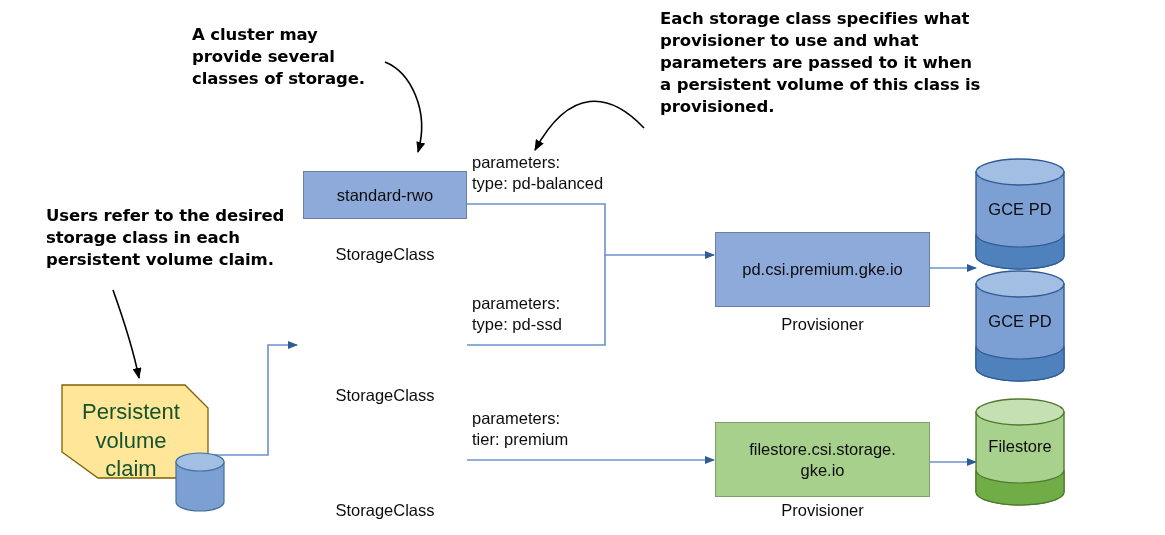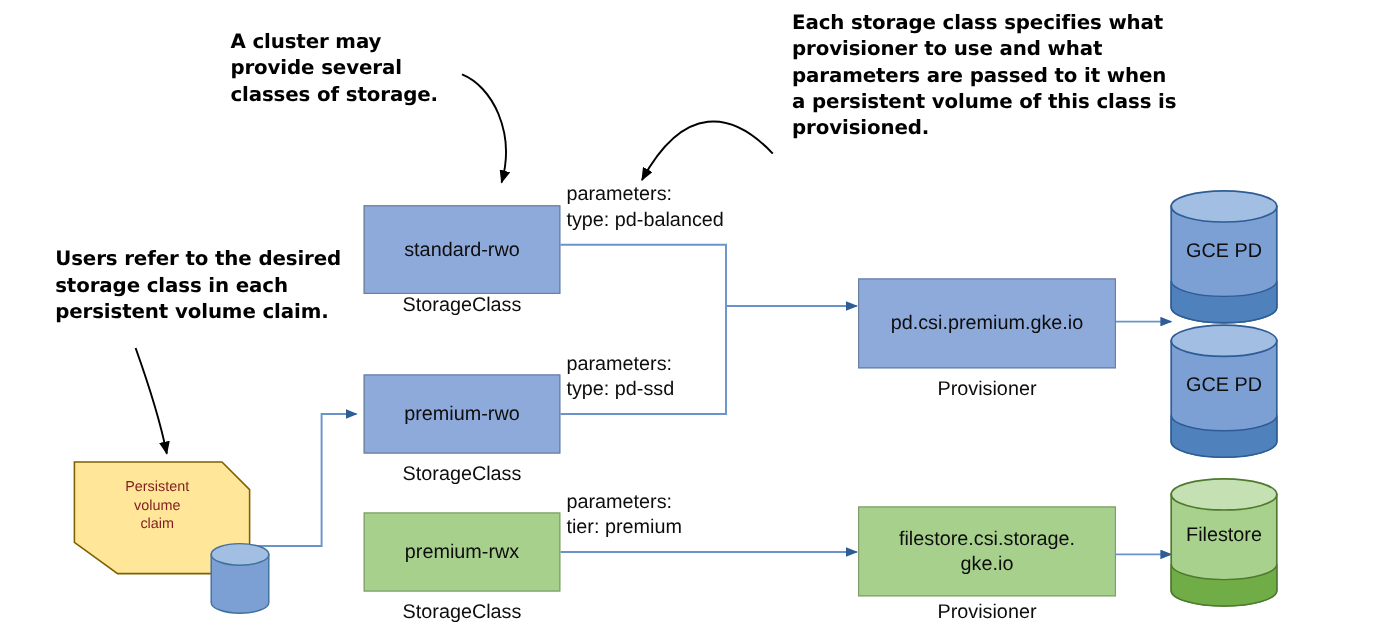--- a/index.html
+++ b/index.html
@@ -66,22 +66,22 @@
   }
   .cyl-label {
     position: absolute;
     font-size: 16.5px;
     color: #0d0d0d;
     text-align: center;
     white-space: nowrap;
   }
   .pvc-label {
     position: absolute;
-    font-size: 12px;
-    color: #7f1d1d;
+    font-size: 22px;
+    color: #14532d;
     text-align: center;
     line-height: 1.3;
     white-space: pre-line;
   }
 </style>
 </head>
 <body>
 
 <div id="canvas">
 
@@ -150,37 +150,31 @@
   <div class="callout" style="left:660px; top:8px; width:400px;">Each storage class specifies what
 provisioner to use and what
 parameters are passed to it when
 a persistent volume of this class is
 provisioned.</div>
 
   <div class="pvc-label" style="left:68px; top:398px; width:126px;">Persistent
 volume
 claim</div>
 
-  <div class="node-box box-blue" style="left:303px; top:171px; width:164px; height:74px;">
+  <div class="node-box box-blue" style="left:303px; top:171px; width:164px; height:48px;">
     <span>standard-rwo</span>
   </div>
   <div class="sublabel" style="left:303px; top:245px; width:164px;">StorageClass</div>
   <div class="param-label" style="left:472px; top:152px;">parameters:
    type: pd-balanced</div>
 
-  <div class="node-box box-blue" style="left:303px; top:312px; width:164px; height:66px;">
-    <span>premium-rwo</span>
-  </div>
   <div class="sublabel" style="left:303px; top:386px; width:164px;">StorageClass</div>
   <div class="param-label" style="left:472px; top:293px;">parameters:
    type: pd-ssd</div>
 
-  <div class="node-box box-green" style="left:303px; top:427px; width:164px; height:66px;">
-    <span>premium-rwx</span>
-  </div>
   <div class="sublabel" style="left:303px; top:501px; width:164px;">StorageClass</div>
   <div class="param-label" style="left:472px; top:408px;">parameters:
    tier: premium</div>
 
   <div class="node-box box-blue" style="left:715px; top:232px; width:215px; height:75px;">
     <span>pd.csi.premium.gke.io</span>
   </div>
   <div class="sublabel" style="left:715px; top:315px; width:215px;">Provisioner</div>
 
   <div class="node-box box-green" style="left:715px; top:422px; width:215px; height:75px; white-space:pre-line;">

